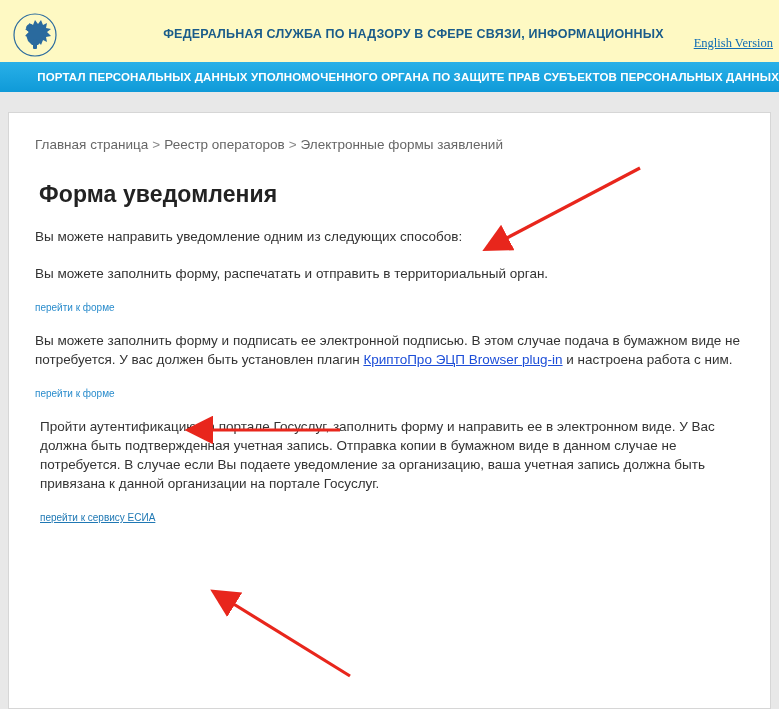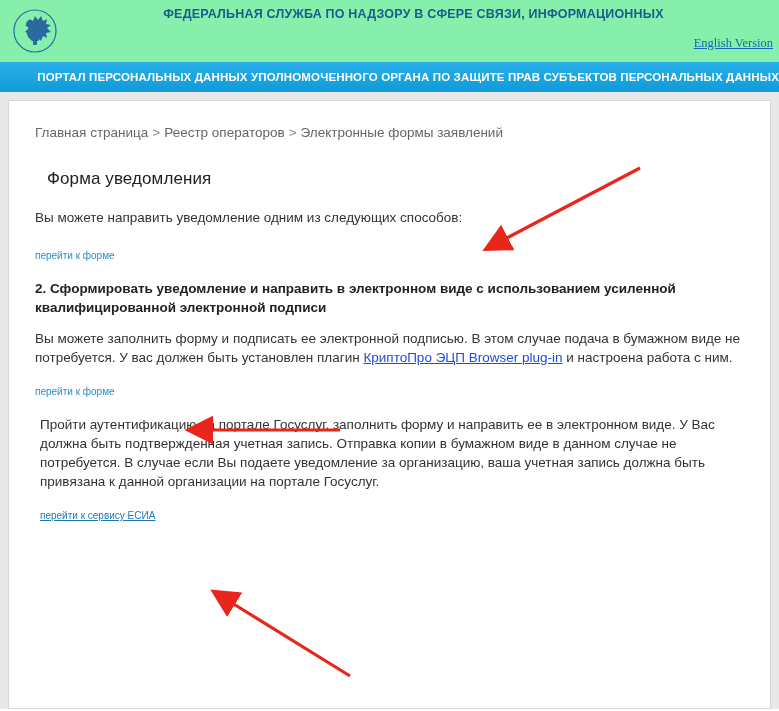--- a/index.html
+++ b/index.html
@@ -12,23 +12,23 @@
     height: 711px;
     font-family: "Liberation Sans", sans-serif;
     color: #333333;
     overflow: hidden;
     position: relative;
   }
 
   
   .header {
     height: 56px;
-    background: #86efac;
+    background: #fef9c3;
     display: flex;
-    align-items: flex-start;
+    align-items: center;
     padding: 6px 0 0 0;
     position: relative;
   }
   .emblem {
     width: 46px;
     height: 46px;
     margin-left: 12px;
     margin-top: 2px;
     flex: 0 0 auto;
   }
@@ -70,21 +70,21 @@
     font-size: 11.5px;
     font-weight: bold;
     letter-spacing: 0.15px;
     text-transform: uppercase;
     white-space: nowrap;
   }
 
   
   .page-outer {
     background: #e8e8e8;
-    padding: 8px 8px 0 8px;
+    padding: 20px 8px 0 8px;
     height: 617px;
     box-sizing: border-box;
   }
   .page-card {
     background: #ffffff;
     border: 1px solid #d6d6d6;
     height: 100%;
     box-sizing: border-box;
     padding: 18px 26px 0 26px;
     overflow: hidden;
@@ -102,24 +102,24 @@
     text-decoration: none;
     cursor: pointer;
   }
   .breadcrumb .sep {
     color: #888888;
     margin: 0 4px;
   }
 
   
   h1.page-title {
-    font-size: 17px;
-    font-weight: normal;
+    font-size: 23px;
+    font-weight: bold;
     color: #222222;
-    margin: 26px 0 20px 12px;
+    margin: 26px 0 20px 4px;
     letter-spacing: 0.1px;
   }
   p.intro {
     font-size: 13.5px;
     color: #333333;
     margin: 0 0 18px 0;
     line-height: 18px;
   }
   .opt-title {
     font-size: 13.5px;
@@ -195,25 +195,25 @@
 
     <div class="breadcrumb">
       <a>Главная страница</a><span class="sep">&gt;</span><a>Реестр операторов</a><span class="sep">&gt;</span><a>Электронные формы заявлений</a>
     </div>
 
     <h1 class="page-title">Форма уведомления</h1>
 
     <p class="intro">Вы можете направить уведомление одним из следующих способов:</p>
 
     <div class="block-1">
+      <div class="opt-desc">Вы можете заполнить форму, распечатать и отправить в территориальный орган.</div>
       <a class="opt-link">перейти к форме</a>
     </div>
 
     <div class="block-2">
-      <div class="opt-title">2. Сформировать уведомление и направить в электронном виде с использованием усиленной квалифицированной электронной подписи</div>
       <div class="opt-desc"><span>Вы можете заполнить форму и подписать ее электронной подписью. В этом случае подача в бумажном виде не потребуется. У вас должен быть установлен плагин </span><a class="inline-link">КриптоПро ЭЦП Browser plug-in</a><span> и настроена работа с ним.</span></div>
       <a class="opt-link">перейти к форме</a>
     </div>
 
     <div class="block-3">
       <div class="opt-desc indent">Пройти аутентификацию на портале Госуслуг, заполнить форму и направить ее в электронном виде. У Вас должна быть подтвержденная учетная запись. Отправка копии в бумажном виде в данном случае не потребуется. В случае если Вы подаете уведомление за организацию, ваша учетная запись должна быть привязана к данной организации на портале Госуслуг.</div>
       <a class="opt-link underlined indent">перейти к сервису ЕСИА</a>
     </div>
 
   </div>

